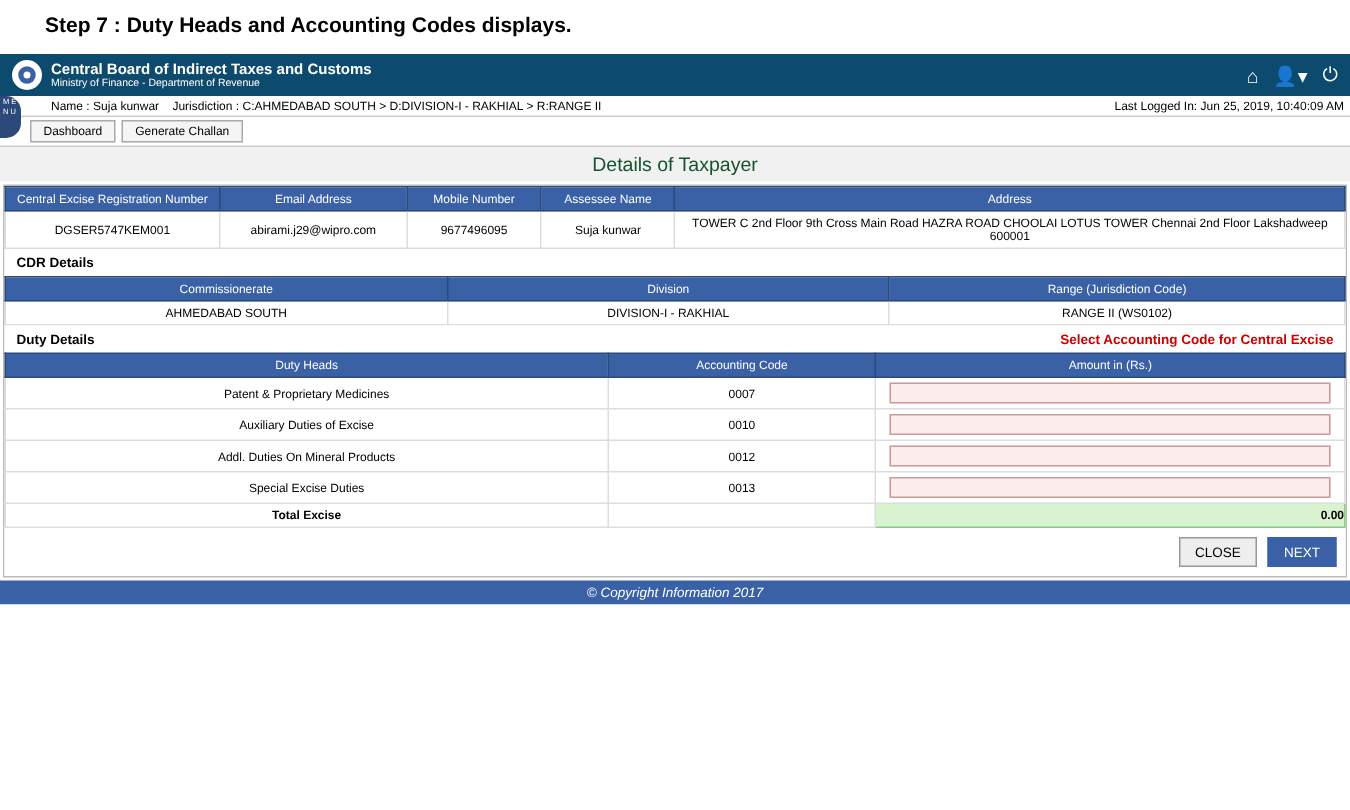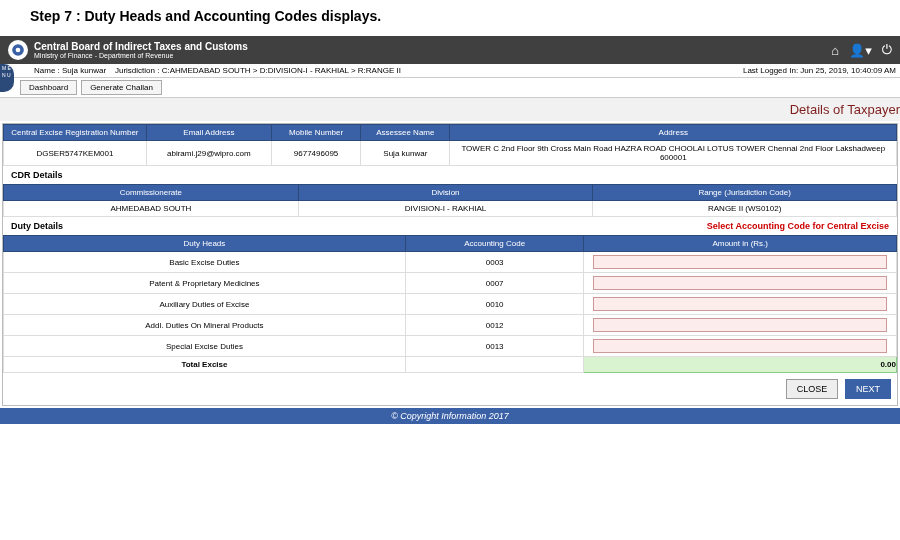--- a/index.html
+++ b/index.html
@@ -1,32 +1,32 @@
 <!DOCTYPE html>
 <html><head>
 <meta charset="utf-8">
 <style>
   * { margin:0; padding:0; box-sizing:border-box; }
   body { font-family: Arial, sans-serif; font-size:10px; background:#fff; width:900px; }
   .step-title { font-size:14px; font-weight:bold; padding:8px 30px 12px; }
-  .header-bar { background:#404040; color:#fff; display:flex; align-items:center; padding:2px 8px; height:28px; }
+  .header-bar { background:#0c4a6e; color:#fff; display:flex; align-items:center; padding:2px 8px; height:28px; }
   .logo { width:20px; height:20px; background:#fff; border-radius:50%; margin-right:6px; display:flex; align-items:center; justify-content:center; }
   .logo svg { width:14px; height:14px; }
   .header-text { flex:1; }
   .header-text .line1 { font-size:10px; font-weight:bold; }
   .header-text .line2 { font-size:7px; }
   .header-icons { display:flex; gap:10px; align-items:center; }
   .header-icons span { font-size:13px; cursor:pointer; }
   .info-row { display:flex; align-items:center; background:#fff; border-bottom:1px solid #ccc; font-size:8px; padding:2px 4px; position:relative; }
   .menu-badge { position:absolute; left:0; top:0; width:14px; height:28px; background:#2b4a7a; color:#fff; border-radius:0 10px 10px 0; font-size:5px; line-height:7px; padding:1px 2px; }
   .info-left { margin-left:30px; }
   .info-right { margin-left:auto; }
   .tabs-row { display:flex; gap:4px; padding:2px 4px 2px 20px; background:#fff; border-bottom:1px solid #ccc; }
   .tab { border:1px solid #aaa; padding:2px 8px; font-size:8px; background:#f5f5f5; cursor:pointer; }
-  .section-title { text-align:right; color:#7f1d1d; font-size:13px; padding:4px 0; background:#f1f1f1; }
+  .section-title { text-align:center; color:#14532d; font-size:13px; padding:4px 0; background:#f1f1f1; }
   .content-wrap { border:1px solid #bbb; margin:2px; }
   table { width:100%; border-collapse:collapse; }
   th { background:#3a60a6; color:#fff; font-size:8px; font-weight:normal; padding:3px 4px; border:1px solid #2b4a7a; text-align:center; }
   td { font-size:8px; padding:3px 6px; border:1px solid #ddd; text-align:center; background:#fff; }
   .sub-heading { font-size:9px; padding:4px 8px; font-weight:bold; background:#fff; }
   .select-acc { float:right; color:#c00; font-weight:bold; font-size:9px; }
   .amt-input { width:98%; height:14px; border:1px solid #c99; background:#fdecec; }
   .total-row td { font-weight:bold; }
   .total-cell { background:#d9f2d0 !important; border:1px solid #8c8 !important; text-align:right; padding-right:0; }
   .btn-row { text-align:right; padding:6px; background:#fff; }
@@ -126,25 +126,20 @@
   <table>
     <thead>
     <tr>
       <th style="width:45%">Duty Heads</th>
       <th style="width:20%">Accounting Code</th>
       <th>Amount in (Rs.)</th>
     </tr>
     </thead>
     <tbody id="duty-body">
         <tr>
-          <td>Basic Excise Duties</td>
-          <td>0003</td>
-          <td><input class="amt-input" style=""></td>
-        </tr>
-        <tr>
           <td>Patent &amp; Proprietary Medicines</td>
           <td>0007</td>
           <td><input class="amt-input" style=""></td>
         </tr>
         <tr>
           <td>Auxiliary Duties of Excise</td>
           <td>0010</td>
           <td><input class="amt-input" style=""></td>
         </tr>
         <tr>

